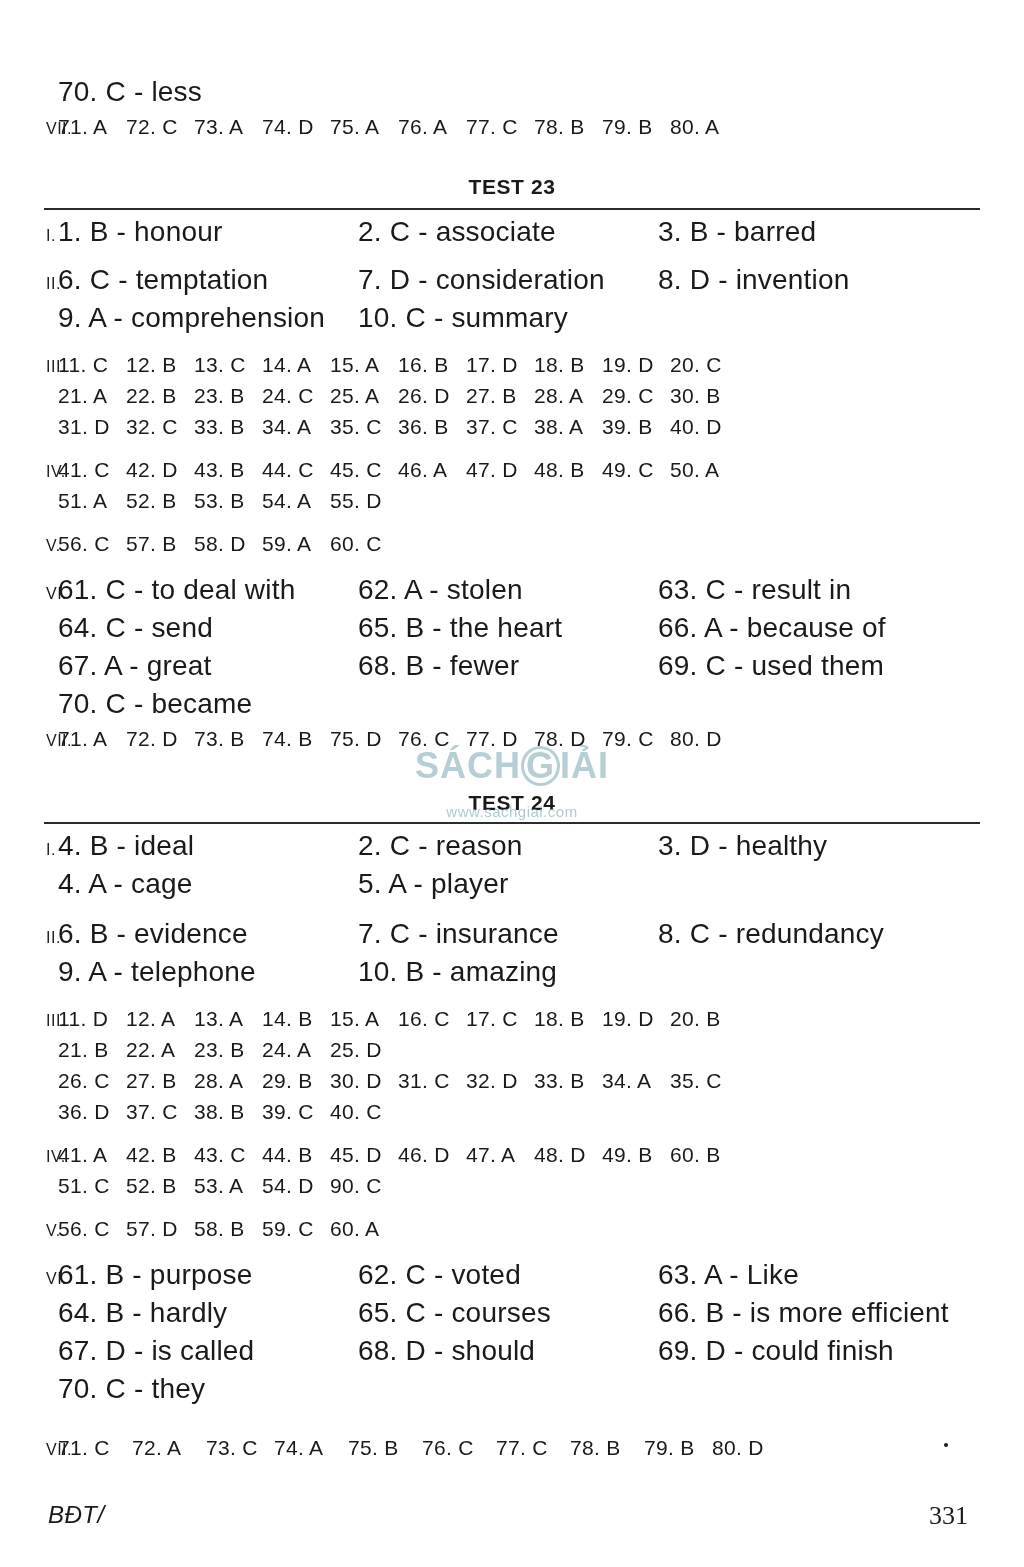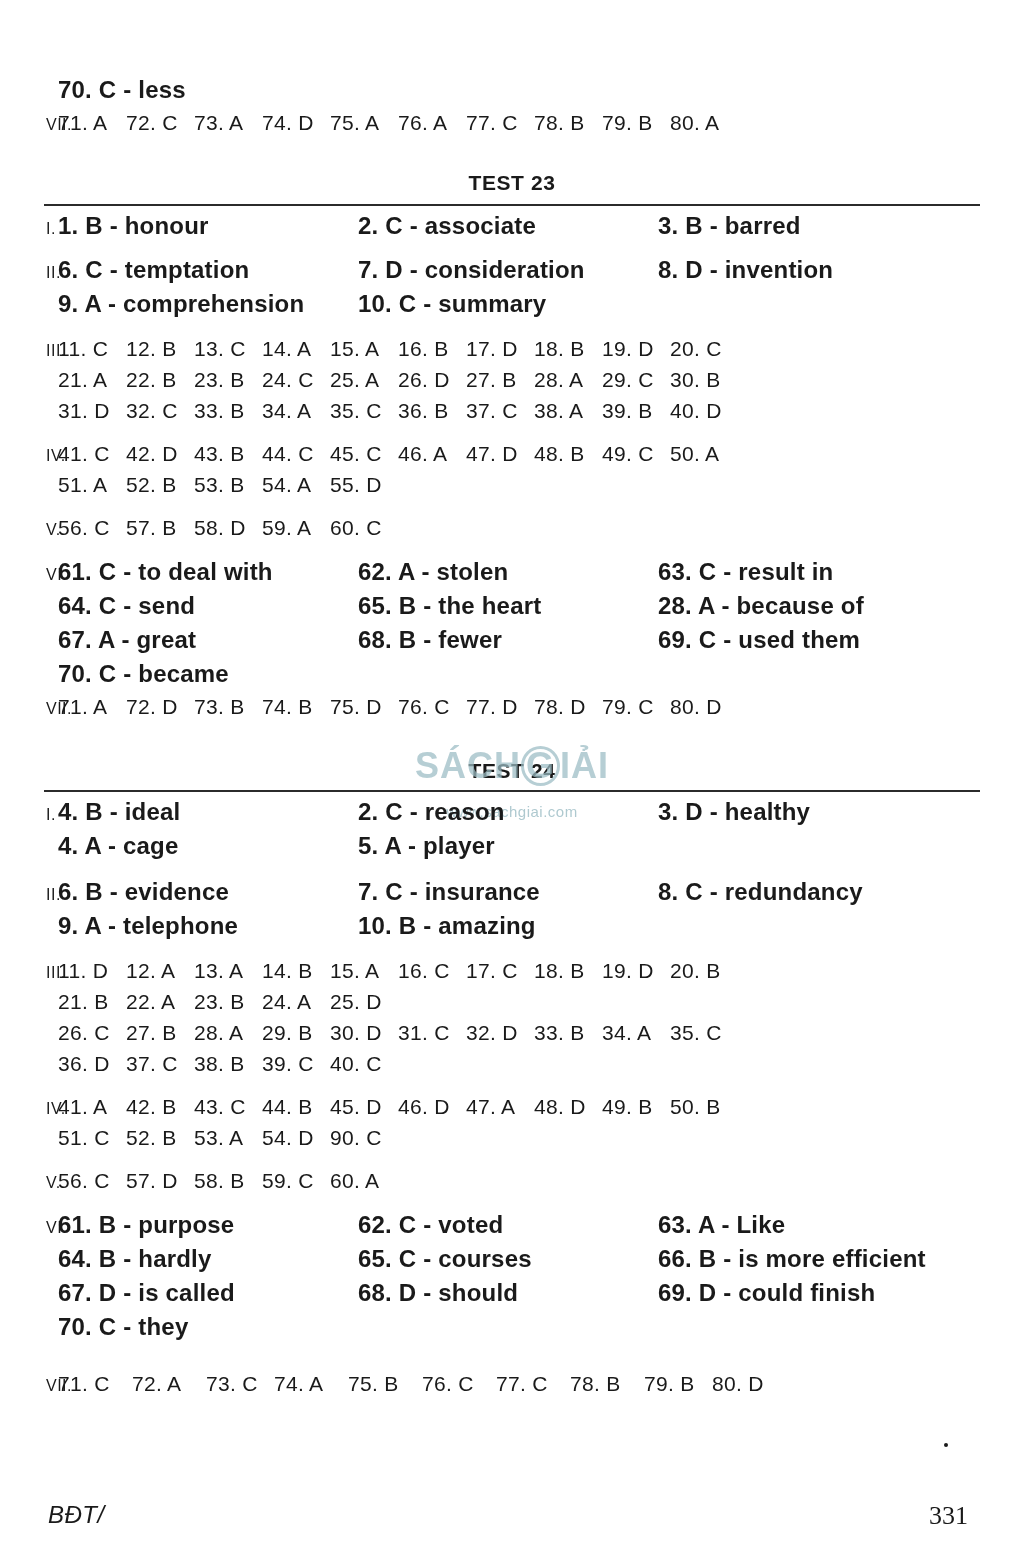--- a/index.html
+++ b/index.html
@@ -53,24 +53,23 @@
   }
   .w10 { width: 68px; flex: 0 0 68px; }
   .w-wide { width: 74px; flex: 0 0 74px; }
 
   
   .words {
     display: flex;
     flex: 1 1 auto;
   }
   .words .wcell {
-    font-size: 24px;
+    font-size: 28px;
     white-space: nowrap;
     letter-spacing: 0.2px;
-    font-weight: bold;
   }
   .c1 { width: 300px; flex: 0 0 300px; }
   .c2 { width: 300px; flex: 0 0 300px; }
   .c3 { flex: 1 1 auto; }
 
   .gap-s { height: 10px; }
   .gap-m { height: 22px; }
   .gap-l { height: 34px; }
 
   
@@ -321,21 +320,21 @@
         <div class="wcell c2">62.  A  -  stolen</div>
         <div class="wcell c3">63.  C  -  result in</div>
       </div>
     </div>
     <div class="gap-s"></div>
     <div class="row">
       <div class="roman blank">VI.</div>
       <div class="words">
         <div class="wcell c1">64.  C  -  send</div>
         <div class="wcell c2">65.  B  -  the heart</div>
-        <div class="wcell c3">28.  A  -  because of</div>
+        <div class="wcell c3">66.  A  -  because of</div>
       </div>
     </div>
     <div class="gap-s"></div>
     <div class="row">
       <div class="roman blank">VI.</div>
       <div class="words">
         <div class="wcell c1">67.  A  -  great</div>
         <div class="wcell c2">68.  B  -  fewer</div>
         <div class="wcell c3">69.  C  -  used them</div>
       </div>
@@ -488,21 +487,21 @@
       <div class="nums">
         <div class="cell w10">41. A</div>
         <div class="cell w10">42. B</div>
         <div class="cell w10">43. C</div>
         <div class="cell w10">44. B</div>
         <div class="cell w10">45. D</div>
         <div class="cell w10">46. D</div>
         <div class="cell w10">47. A</div>
         <div class="cell w10">48. D</div>
         <div class="cell w10">49. B</div>
-        <div class="cell w10">50. B</div>
+        <div class="cell w10">60. B</div>
       </div>
     </div>
     <div class="gap-s"></div>
     <div class="row">
       <div class="roman blank">IV.</div>
       <div class="nums">
         <div class="cell w10">51. C</div>
         <div class="cell w10">52. B</div>
         <div class="cell w10">53. A</div>
         <div class="cell w10">54. D</div>

